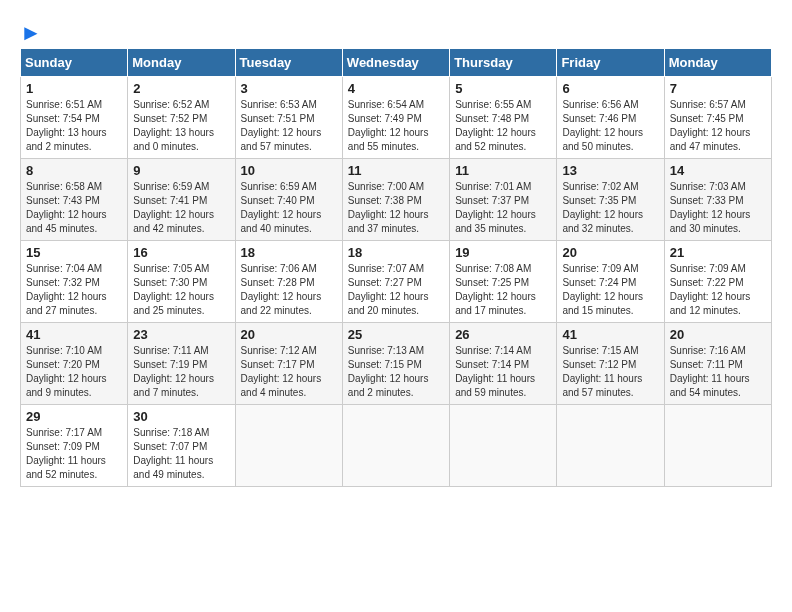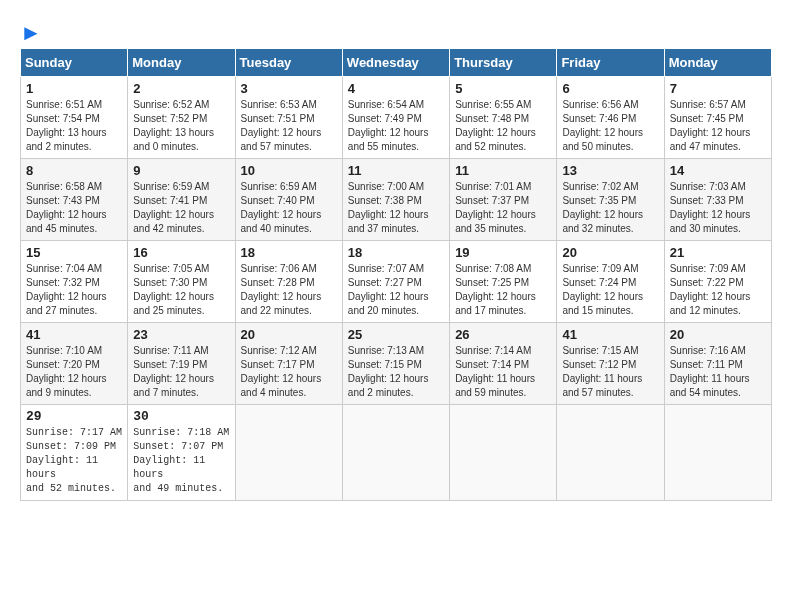--- a/index.html
+++ b/index.html
@@ -79,21 +79,20 @@
     .cell-text {
       font-size: 10px;
       color: #333;
       line-height: 1.4;
     }
     .empty-cell {
       background: #f9f9f9 !important;
     }
     .last-row td {
       height: 68px;
-      font-family: Liberation Mono, monospace;
     }
   </style>
 </head>
 <body>
 
 <div class="container">
   <div class="header-row">
     <div class="logo-wrapper">
       <div style="display:inline-flex; flex-direction:column; align-items:flex-start;">
         <div style="display:flex; align-items:center;">

